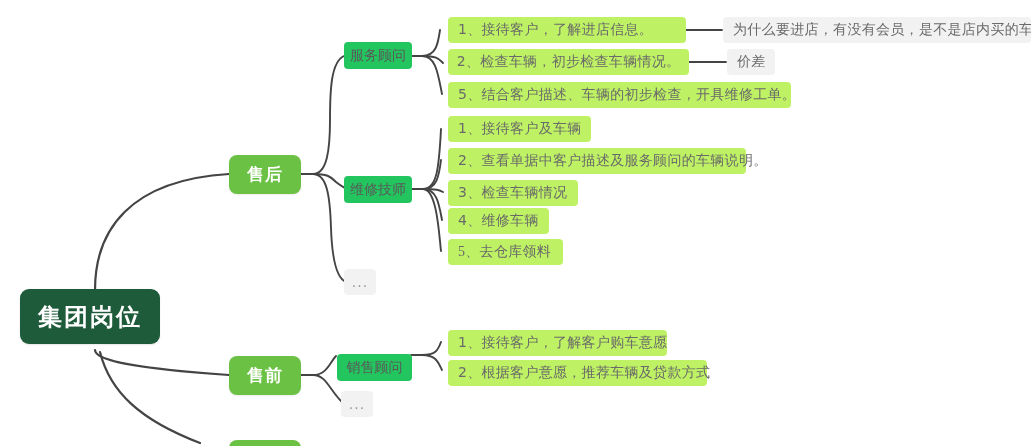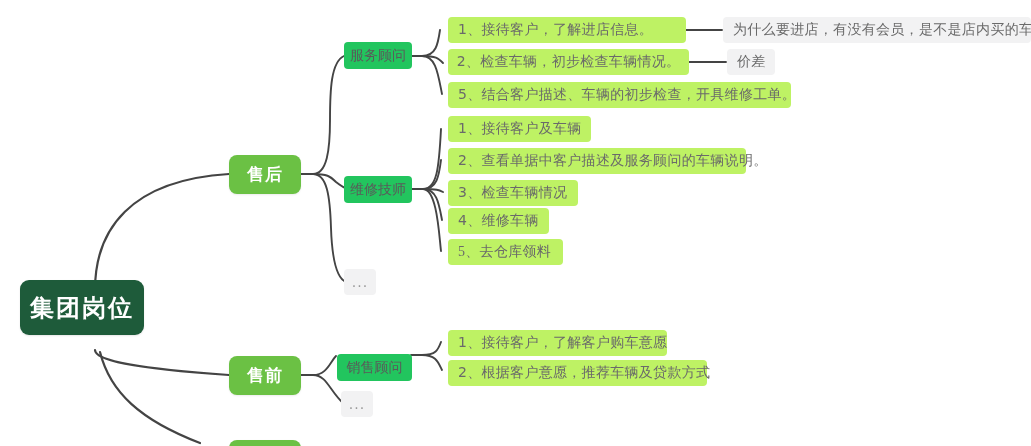--- a/index.html
+++ b/index.html
@@ -147,21 +147,21 @@
       <path d="M 301 375 L 313 375"></path>
       <path d="M 313 375 C 327 375 330 362 336 356"></path>
       <path d="M 313 375 C 327 375 330 392 344 404"></path>
 
       <path d="M 411 355 L 422 355"></path>
       <path d="M 422 355 C 436 355 438 350 441 342"></path>
       <path d="M 422 355 C 436 355 438 362 442 370"></path>
     </g>
   </svg>
 
-  <div class="node node-root" style="left:20px; top:280px; width:124px; height:55px;">
+  <div class="node node-root" style="left:20px; top:289px; width:140px; height:55px;">
     <span>集团岗位</span>
   </div>
 
   <div class="node node-branch" style="left:229px; top:155px; width:72px; height:39px;">
     <span>售后</span>
   </div>
 
   <div class="node node-sub" style="left:344px; top:42px; width:68px; height:27px;">
     <span>服务顾问</span>
   </div>

